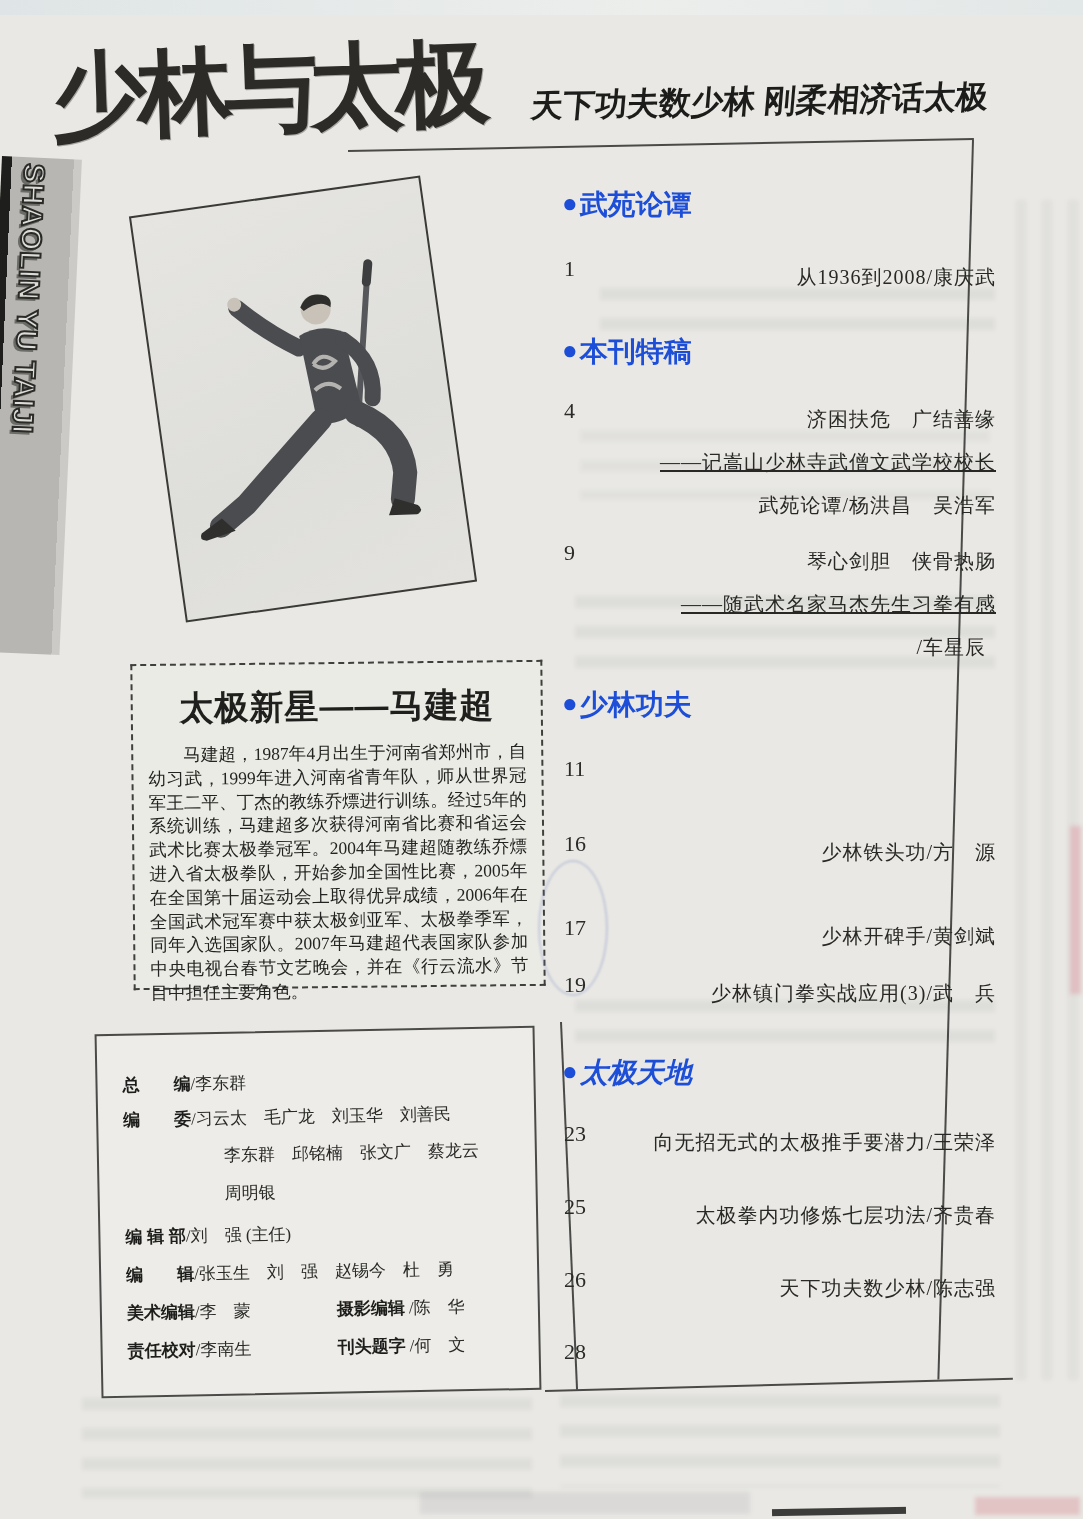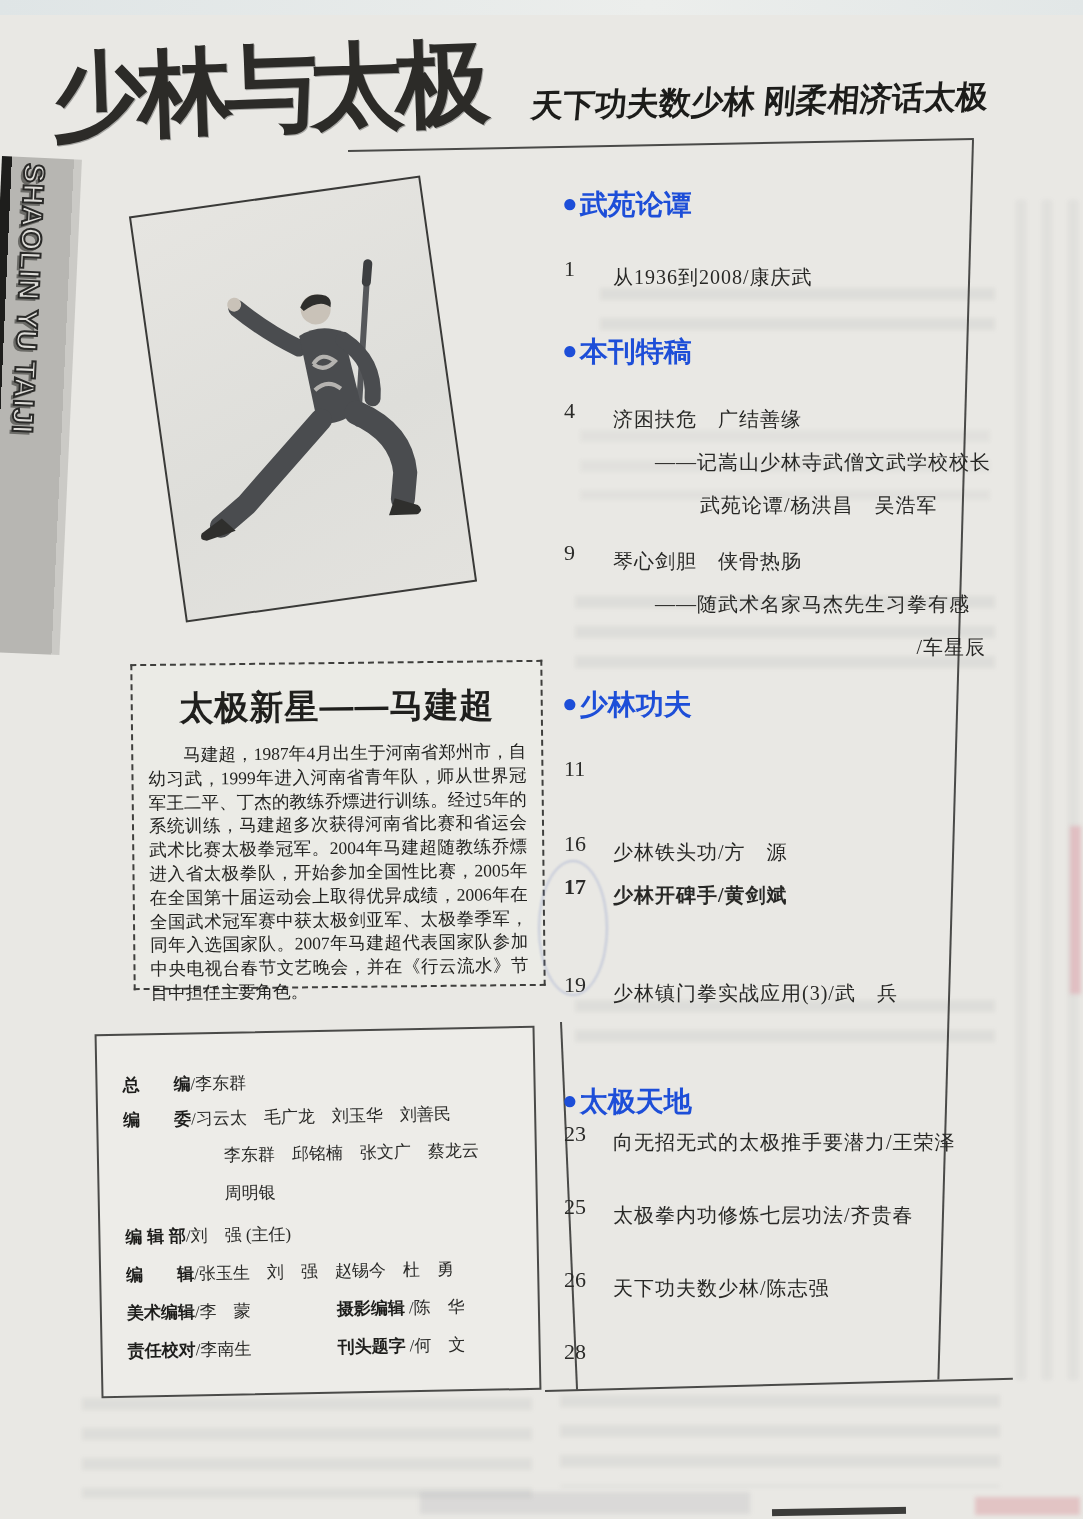--- a/index.html
+++ b/index.html
@@ -64,22 +64,22 @@
   .toc-header{position:absolute;left:562px;white-space:nowrap;
         font-family:"Liberation Sans",sans-serif;font-weight:bold;
         font-size:28px;color:#1d4ed8;}
   .toc-header .bullet{font-size:26px;vertical-align:2px;margin-right:2px;}
   .toc-entry{position:absolute;left:562px;width:434px;font-size:20px;
         color:#29292&7;}
   .toc-entry .pg{position:absolute;left:2px;top:0;width:44px;
         font-family:"Liberation Serif",serif;font-size:22px;color:#2a2a28;}
   .toc-entry .tl{display:block;margin-left:51px;line-height:43px;
         letter-spacing:1px;color:#28282  6;}
-  .toc-entry .tl{color:#282826;}
-  .toc-entry .l1{margin-left:93px;}
+  .toc-entry .tl{color:#282826;text-align:right;}
+  .toc-entry .l1{margin-left:93px;text-decoration:underline;}
   .toc-entry .l2{margin-left:138px;}
   .toc-entry .l2r{margin-left:0;text-align:right;padding-right:10px;}
   
   .ghost{position:absolute;filter:blur(2px);
         background:repeating-linear-gradient(to bottom,rgba(95,100,105,.08) 0 12px,rgba(0,0,0,0) 12px 30px);}
   .ghost-v{position:absolute;filter:blur(2px);
         background:repeating-linear-gradient(to right,rgba(95,100,105,.06) 0 10px,rgba(0,0,0,0) 10px 26px);}
   
   .smudge{position:absolute;filter:blur(2px);}
   .sm-pink-right{left:1070px;top:826px;width:11px;height:168px;background:rgba(224,158,168,.5);}
@@ -184,30 +184,30 @@
 
   <div class="toc-header" style="top:686px;"><span class="bullet">●</span><span>少林功夫</span></div>
 
   <div class="toc-entry" style="top:756px;">
     <span class="pg">11</span>
   </div>
   <div class="toc-entry" style="top:831px;">
     <span class="pg">16</span>
     <span class="tl">少林铁头功/方　源</span>
   </div>
-  <div class="toc-entry" style="top:874px;font-weight:bold;">
+  <div class="toc-entry" style="top:915px;">
     <span class="pg">17</span>
     <span class="tl">少林开碑手/黄剑斌</span>
   </div>
   <div class="toc-entry" style="top:972px;">
     <span class="pg">19</span>
     <span class="tl">少林镇门拳实战应用(3)/武　兵</span>
   </div>
 
-  <div class="toc-header" style="top:1083px;"><span class="bullet">●</span><span>太极天地</span></div>
+  <div class="toc-header" style="top:1054px;font-style:italic;"><span class="bullet">●</span><span>太极天地</span></div>
 
   <div class="toc-entry" style="top:1121px;">
     <span class="pg">23</span>
     <span class="tl">向无招无式的太极推手要潜力/王荣泽</span>
   </div>
   <div class="toc-entry" style="top:1194px;">
     <span class="pg">25</span>
     <span class="tl">太极拳内功修炼七层功法/齐贵春</span>
   </div>
   <div class="toc-entry" style="top:1267px;">

